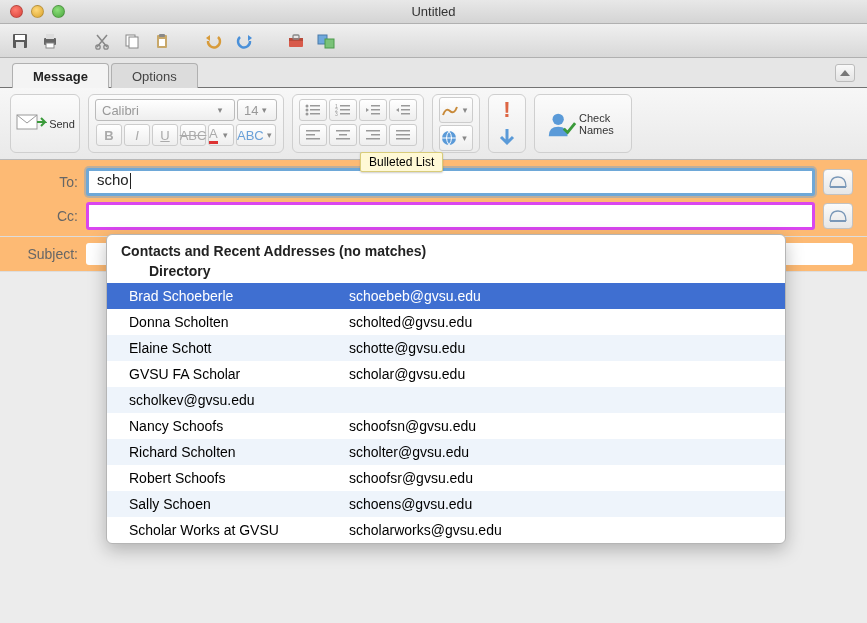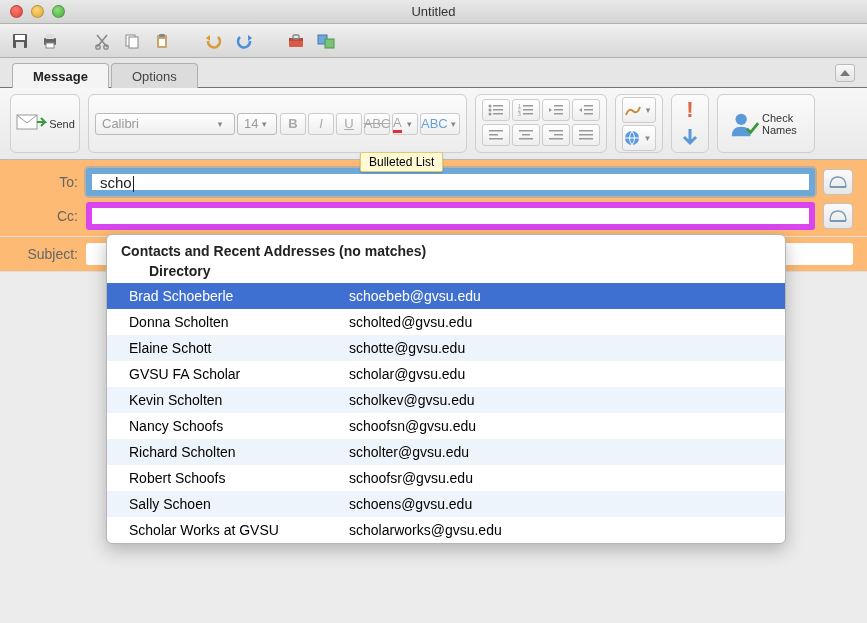--- a/index.html
+++ b/index.html
@@ -124,21 +124,21 @@
     gap: 2px;
     padding: 2px 4px;
     border-radius: 4px;
     cursor: pointer;
   }
   .rbtn-large .ricon { width: 32px; height: 32px; display:flex;align-items:center;justify-content:center; }
   .rbtn-large .rlabel { font-size: 11px; color: #333; }
   .rbtn-large.wide { width: 84px; }
   .font-group {
     display: flex;
-    flex-direction: row;
+    flex-direction: column;
     gap: 3px;
   }
   .font-row { display:flex; gap:2px; }
   .font-select {
     height: 22px;
     border: 1px solid #bbb;
     border-radius: 3px;
     background: linear-gradient(#fff,#eee);
     display: flex;
     align-items: center;
@@ -179,21 +179,21 @@
   }
   .field-label {
     width: 64px;
     text-align: right;
     color: #666;
     font-size: 14px;
   }
   .field-input {
     flex: 1;
     height: 28px;
-    border: 6px solid #d946ef;
+    border: 3px solid #d946ef;
     border-radius: 3px;
     padding: 0 8px;
     font-size: 15px;
     color: #222;
     background: #fff;
   }
   .field-input.focused {
     border-color: #6ea8d8;
     box-shadow: 0 0 0 2px rgba(94,158,214,0.4);
   }
@@ -569,21 +569,20 @@
       </div>
       <div class="ac-row">
         <div class="ac-name">Elaine Schott</div>
         <div class="ac-email">schotte@gvsu.edu</div>
       </div>
       <div class="ac-row">
         <div class="ac-name">GVSU FA Scholar</div>
         <div class="ac-email">scholar@gvsu.edu</div>
       </div>
       <div class="ac-row">
-        <div class="ac-name">Kevin Scholten</div>
         <div class="ac-email">scholkev@gvsu.edu</div>
       </div>
       <div class="ac-row">
         <div class="ac-name">Nancy Schoofs</div>
         <div class="ac-email">schoofsn@gvsu.edu</div>
       </div>
       <div class="ac-row">
         <div class="ac-name">Richard Scholten</div>
         <div class="ac-email">scholter@gvsu.edu</div>
       </div>

